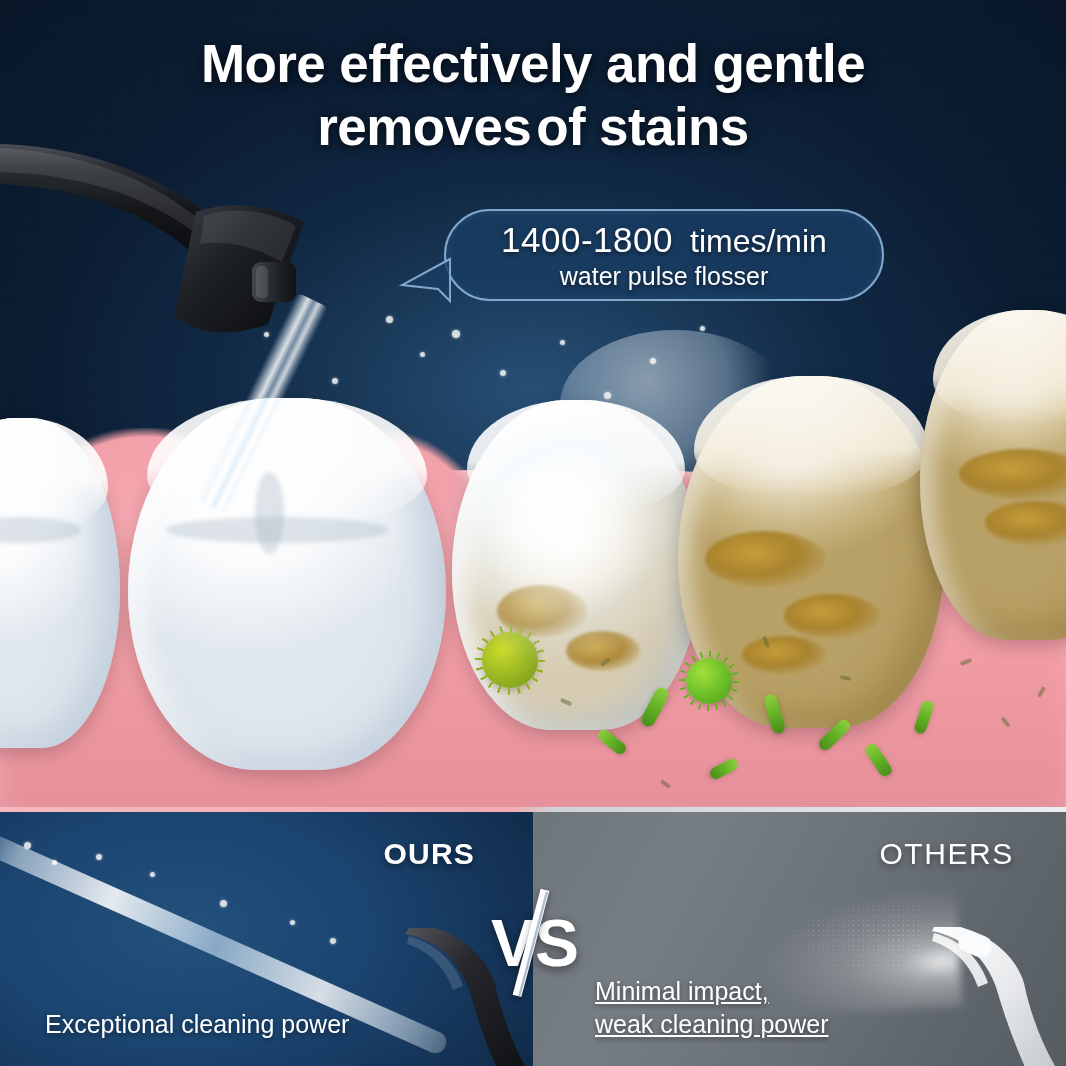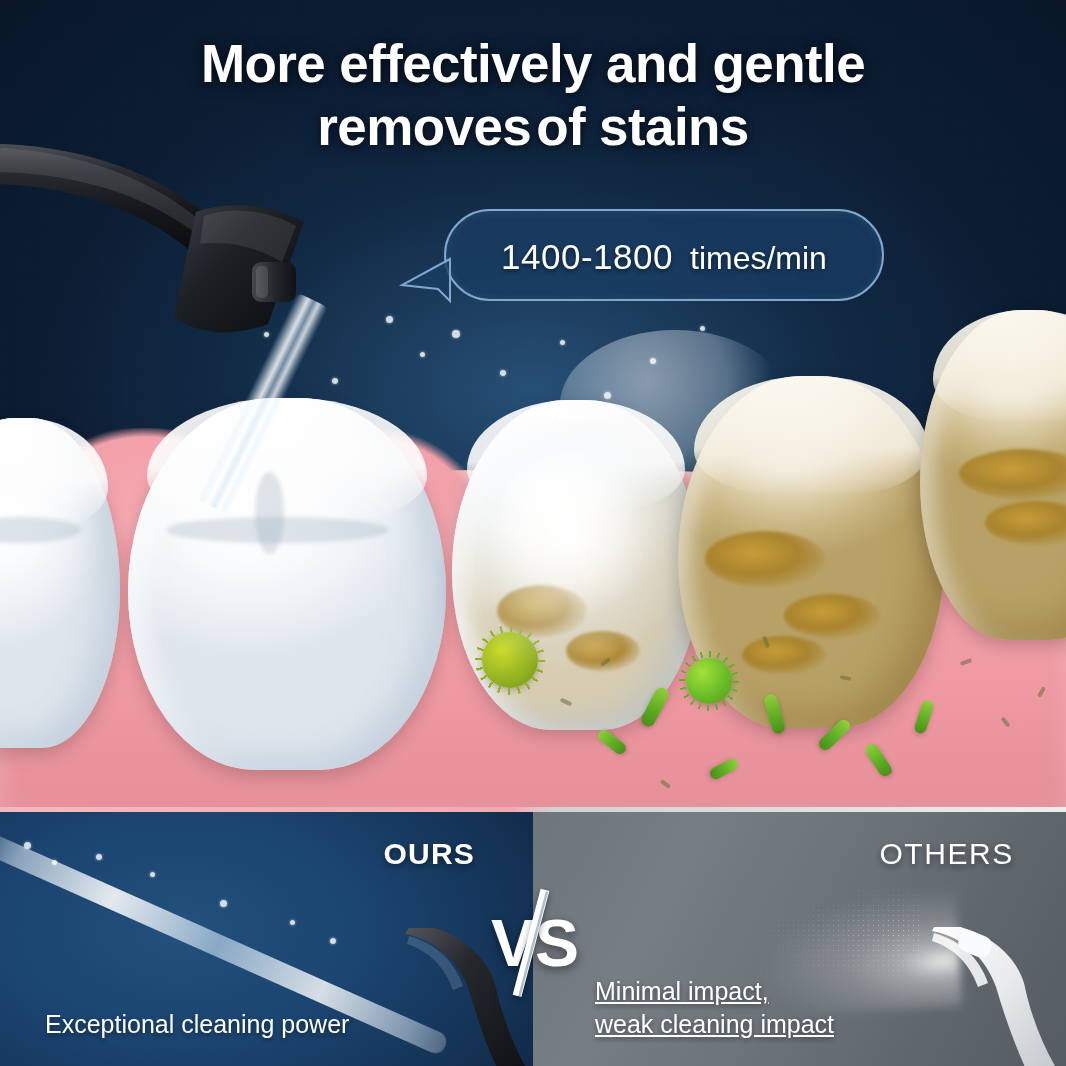--- a/index.html
+++ b/index.html
@@ -401,20 +401,21 @@
     </div>
 
     <div class="bubble">
       <svg class="bub-tail" viewBox="0 0 60 50" xmlns="http://www.w3.org/2000/svg">
         <path d="M 58 4 L 10 30 L 46 34 L 58 46 Z" fill="rgba(24,60,99,.78)" stroke="#7fa8cc" stroke-width="2"></path>
       </svg>
       <div class="bub-r1">
         <span class="bub-num">1400-1800</span>
         <span class="bub-unit">times/min</span>
       </div>
+      <div class="bub-r2">water pulse flosser</div>
     </div>
   </div>
 
   <div class="compare">
     <div class="cmp-sep"></div>
 
     <div class="panel panel-ours">
       <div class="ours-stream"></div>
       <div class="droplet" style="left:24px; top:30px; width:7px; height:7px;"></div>
       <div class="droplet" style="left:52px; top:48px; width:5px; height:5px;"></div>
@@ -455,21 +456,21 @@
           </linearGradient>
         </defs>
         <path d="M 4 4 C 36 10 58 32 68 60 C 78 94 90 128 108 163 L 142 163 C 118 128 104 94 96 56 C 86 22 48 -2 8 -4 Z" fill="url(#whtTip)"></path>
         <path d="M 6 6 C 34 14 52 32 60 56 L 50 60 C 42 38 28 22 4 14 Z" fill="rgba(255,255,255,.85)"></path>
         <rect x="30" y="6" width="34" height="22" rx="10" fill="#fafbfc" transform="rotate(22 47 17)"></rect>
       </svg>
 
       <div class="label">OTHERS</div>
       <div class="caption">
         <div>Minimal impact,</div>
-        <div>weak cleaning impact</div>
+        <div>weak cleaning power</div>
       </div>
     </div>
 
     <svg class="vs" viewBox="0 0 120 120" xmlns="http://www.w3.org/2000/svg">
       <text x="18" y="82" font-family="Liberation Sans, sans-serif" font-size="66" font-weight="bold" fill="#ffffff" style="paint-order:stroke; filter:drop-shadow(0 3px 5px rgba(0,0,0,.45));">VS</text>
       <path d="M 72 6 L 44 112" stroke="#ffffff" stroke-width="9" stroke-linecap="butt" fill="none" style="filter:drop-shadow(0 2px 3px rgba(0,0,0,.4));"></path>
       <path d="M 74 8 L 46 114" stroke="#1b4470" stroke-width="2.5" fill="none" opacity=".35"></path>
     </svg>
   </div>
 

